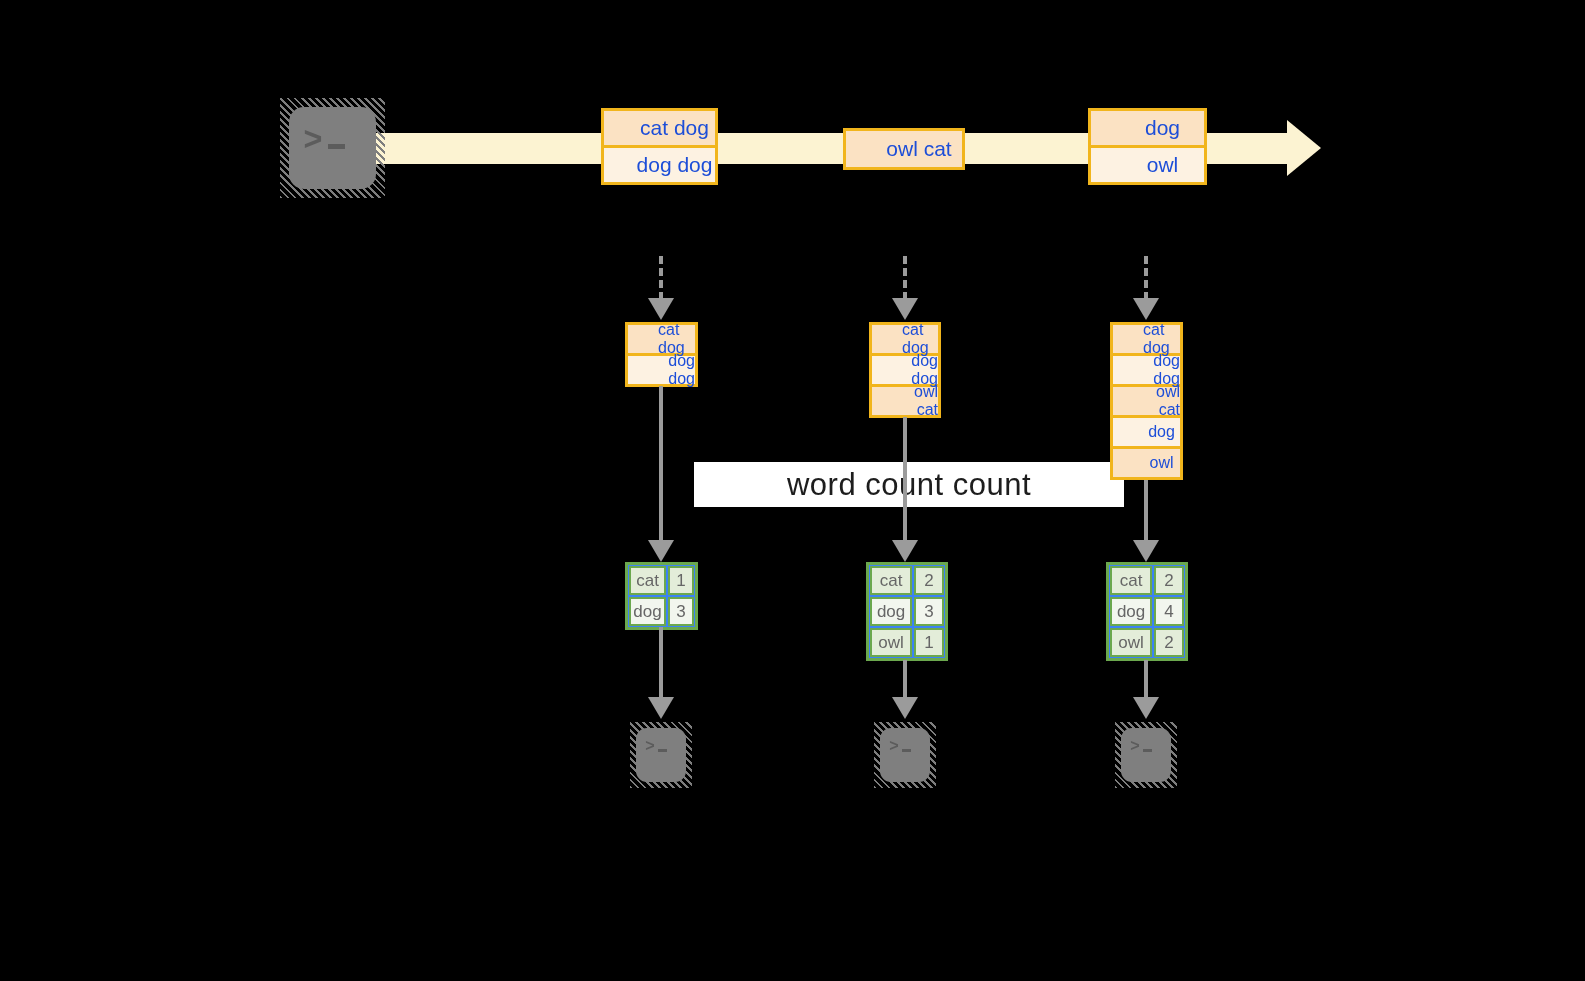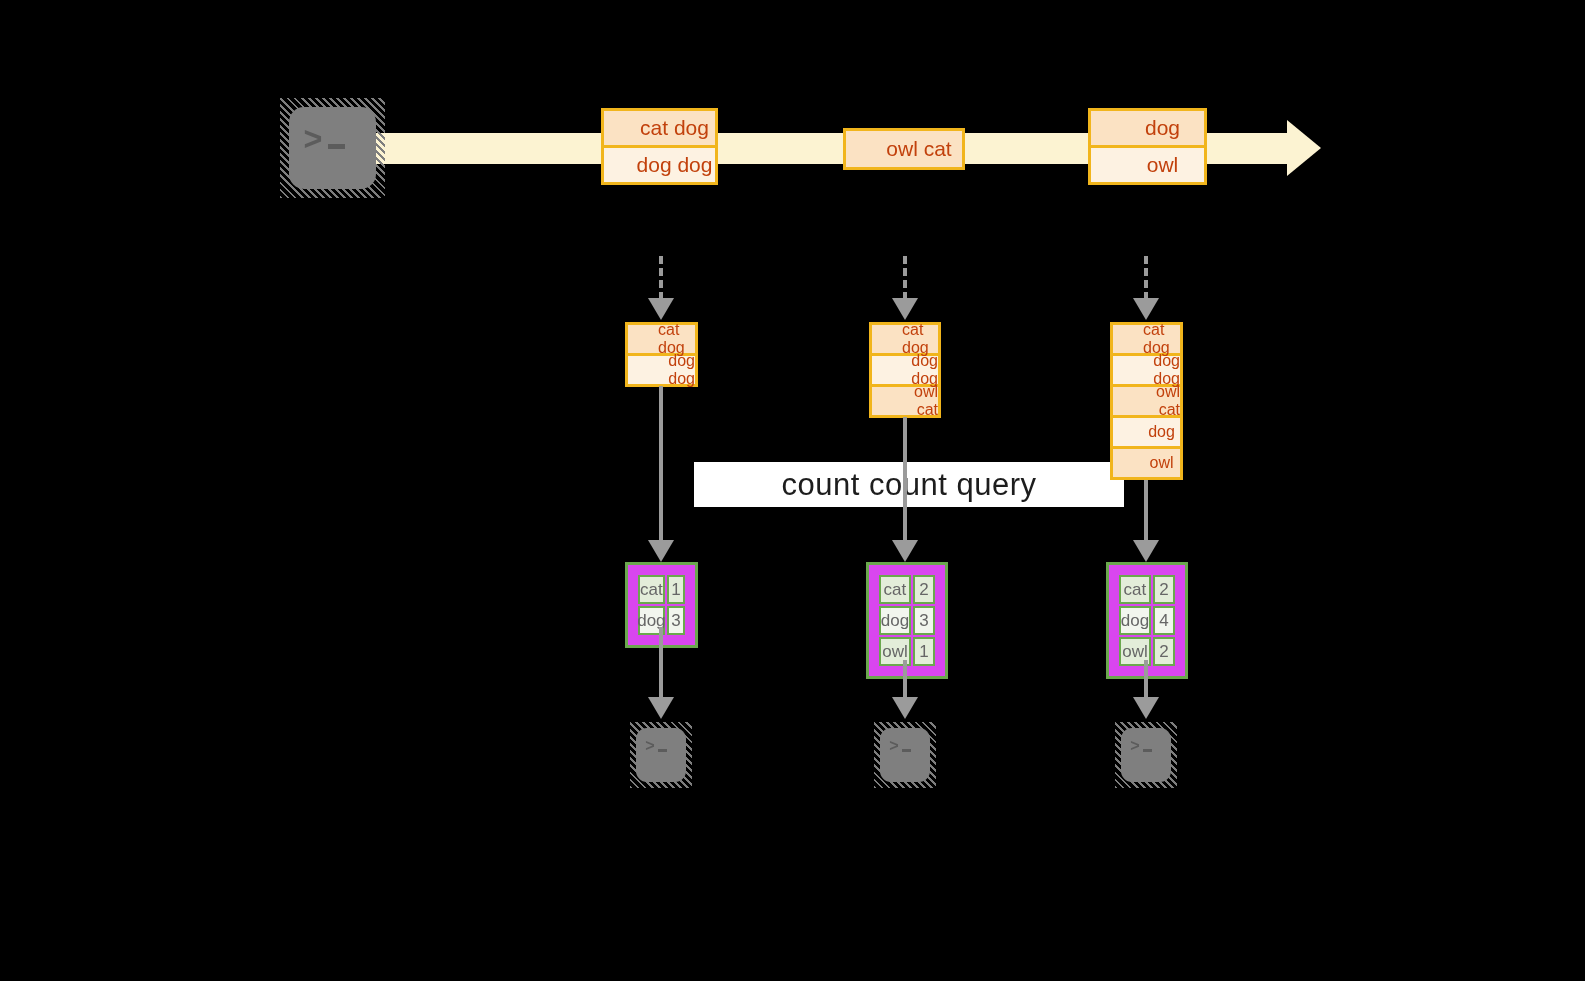--- a/index.html
+++ b/index.html
@@ -16,35 +16,35 @@
   .term-src .term-glyph{font-size:34px;margin:14px 0 0 14px;}
   .term-sm  .term-glyph{font-size:17px;margin:9px 0 0 9px;}
   .term-cursor{background:#5c5c5c;}
   .term-src .term-cursor{width:17px;height:5px;margin:37px 0 0 5px;}
   .term-sm  .term-cursor{width:9px;height:3px;margin:21px 0 0 3px;}
   
   .band{position:absolute;background:#fcf3d2;}
   .band-head{position:absolute;width:0;height:0;border-top:28px solid transparent;border-bottom:28px solid transparent;border-left:34px solid #fcf3d2;}
   
   .obox{position:absolute;}
-  .ocell{box-sizing:border-box;border:3px solid #f1b51c;display:flex;align-items:center;justify-content:center;color:#c2410c;padding-left:30px;}
+  .ocell{box-sizing:border-box;border:3px solid #f1b51c;display:flex;align-items:center;justify-content:center;color:#1d4ed8;padding-left:30px;}
   .ocell + .ocell{margin-top:-3px;text-align:right;}
   .ocell.big{height:40px;font-size:21px;}
   .ocell.one{height:42px;font-size:21px;}
   .ocell.sm{height:34px;font-size:16px;}
   .fill-peach{background:#fbe2c3;}
   .fill-cream{background:#fdf2e2;}
   
   .vdash{position:absolute;width:0;border-left:4px dashed #9b9b9b;}
   .vline{position:absolute;width:4px;background:#9b9b9b;}
   .ahead{position:absolute;width:0;height:0;border-left:13px solid transparent;border-right:13px solid transparent;border-top:22px solid #9b9b9b;}
   
   .banner{position:absolute;background:#ffffff;z-index:2;text-align:center;color:#1d1d1d;font-size:31px;font-weight:400;letter-spacing:.5px;}
   
-  .wc-table{position:absolute;box-sizing:border-box;border:3px solid #6ba84e;background:#d946ef;padding:10px;}
+  .wc-table{position:absolute;box-sizing:border-box;border:3px solid #6ba84e;background:#3b82f6;padding:1px;}
   .wc-row{display:flex;gap:2px;}
   .wc-row + .wc-row{margin-top:2px;}
   .wc-cell{box-sizing:border-box;border:2px solid #6ba84e;height:29px;display:flex;align-items:center;justify-content:center;color:#666;font-size:17px;}
   .wc-word{width:57%;}
   .wc-num{flex:1;}
   .rowa{background:#e3edd9;}
   .rowb{background:#f2f6ee;}
   .z3{z-index:3;} .z4{z-index:4;}
 </style>
 </head>
@@ -91,21 +91,21 @@
     <div class="ocell sm fill-peach">owl cat</div>
   </div>
   <div class="obox z3" style="left:1110px;top:322px;width:73px">
     <div class="ocell sm fill-peach">cat dog</div>
     <div class="ocell sm fill-cream">dog dog</div>
     <div class="ocell sm fill-peach">owl cat</div>
     <div class="ocell sm fill-cream">dog</div>
     <div class="ocell sm fill-peach">owl</div>
   </div>
 
-  <div class="banner" style="left:694px;top:462px;width:430px;height:45px;line-height:45px">count count query</div>
+  <div class="banner" style="left:694px;top:462px;width:430px;height:45px;line-height:45px">word count count</div>
 
   <div class="vline" style="left:659px;top:386px;height:156px"></div>
   <div class="ahead" style="left:648px;top:540px"></div>
   <div class="vline z4" style="left:903px;top:417px;height:125px"></div>
   <div class="ahead" style="left:892px;top:540px"></div>
   <div class="vline" style="left:1144px;top:479px;height:63px"></div>
   <div class="ahead" style="left:1133px;top:540px"></div>
 
   <div class="wc-table" style="left:625px;top:562px;width:73px">
     <div class="wc-row">

